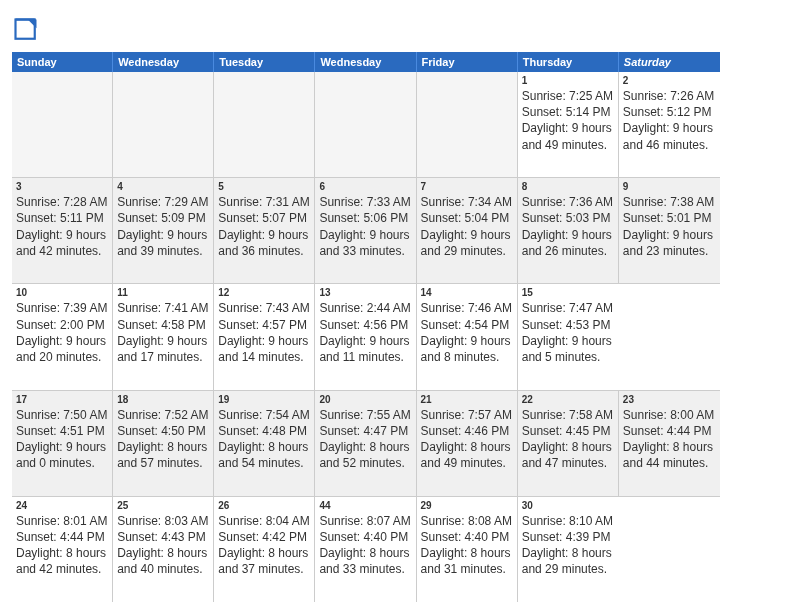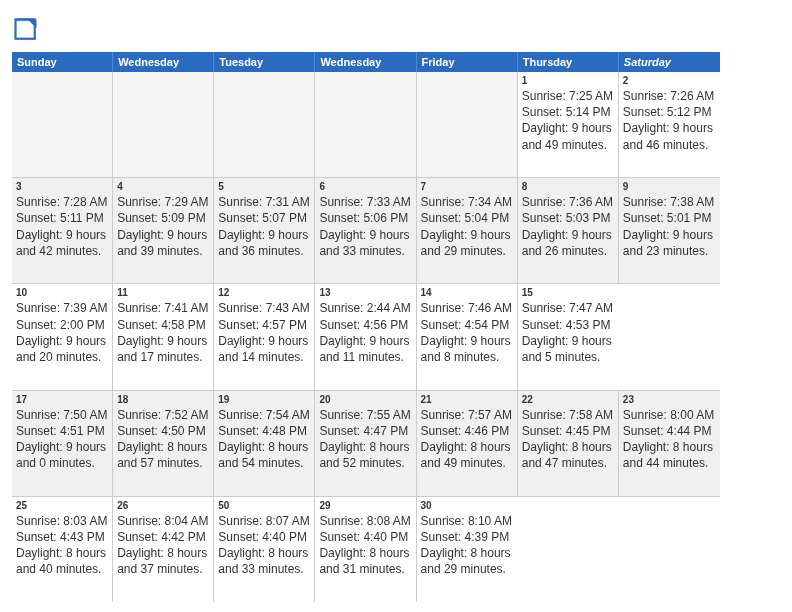--- a/index.html
+++ b/index.html
@@ -307,35 +307,42 @@
           <div class="cal-cell shaded">
             <div class="day-num">23</div>
             <div class="day-info">Sunrise: 8:00 AM
 Sunset: 4:44 PM
 Daylight: 8 hours
 and 44 minutes.</div>
           </div>
         </div>
         <div class="cal-row">
           <div class="cal-cell">
+            <div class="day-num">24</div>
+            <div class="day-info">Sunrise: 8:01 AM
+Sunset: 4:44 PM
+Daylight: 8 hours
+and 42 minutes.</div>
+          </div>
+          <div class="cal-cell">
             <div class="day-num">25</div>
             <div class="day-info">Sunrise: 8:03 AM
 Sunset: 4:43 PM
 Daylight: 8 hours
 and 40 minutes.</div>
           </div>
           <div class="cal-cell">
             <div class="day-num">26</div>
             <div class="day-info">Sunrise: 8:04 AM
 Sunset: 4:42 PM
 Daylight: 8 hours
 and 37 minutes.</div>
           </div>
           <div class="cal-cell">
-            <div class="day-num">50</div>
+            <div class="day-num">44</div>
             <div class="day-info">Sunrise: 8:07 AM
 Sunset: 4:40 PM
 Daylight: 8 hours
 and 33 minutes.</div>
           </div>
           <div class="cal-cell">
             <div class="day-num">29</div>
             <div class="day-info">Sunrise: 8:08 AM
 Sunset: 4:40 PM
 Daylight: 8 hours

